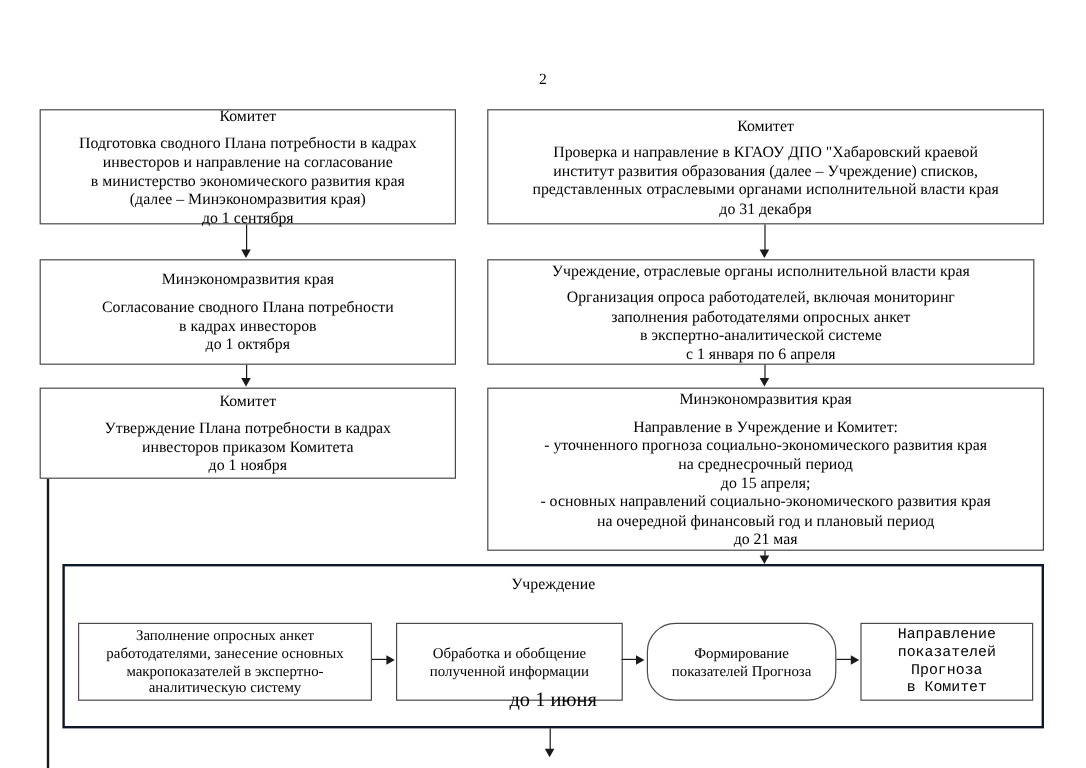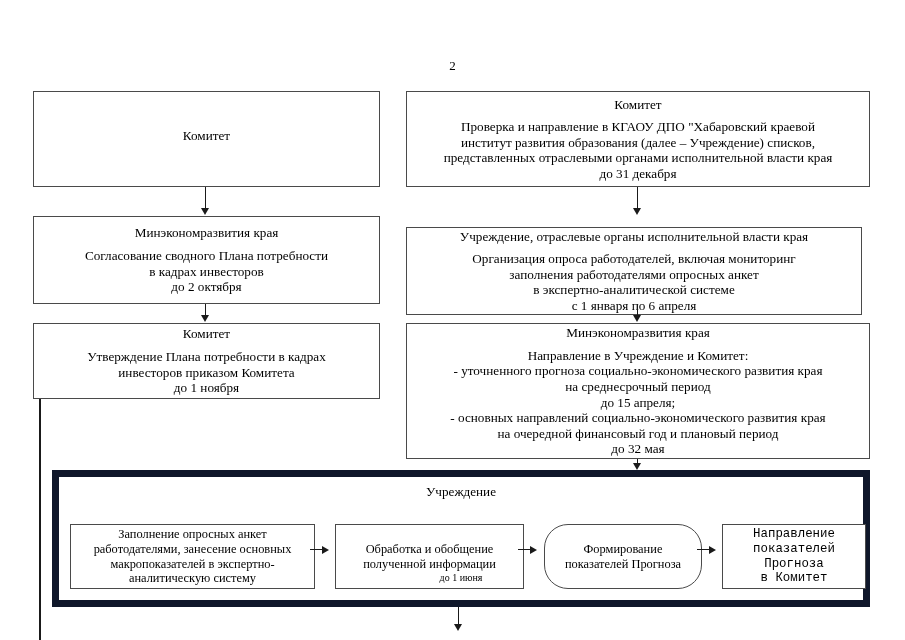--- a/index.html
+++ b/index.html
@@ -50,40 +50,40 @@
   }
   .node .body {
     display: block;
     white-space: pre-line;
   }
 
   
   .container-node {
     position: absolute;
     box-sizing: border-box;
-    border: 7px solid #0f172a;
+    border: 2px solid #0f172a;
     background: #ffffff;
   }
   .container-head {
     position: absolute;
     left: 0; top: 7px;
     width: 100%;
     text-align: center;
     font-size: 13.2px;
     line-height: 15.6px;
   }
   .container-head .title { display: block; margin-bottom: 7px; }
   .container-head .sub { display: block; }
   .container-foot {
     position: absolute;
     left: 0;
     bottom: 14px;
     width: 100%;
     text-align: center;
-    font-size: 10px;
+    font-size: 17px;
     line-height: 15.6px;
   }
   .inner-node {
     position: absolute;
     box-sizing: border-box;
     border: 1px solid #4a4a4a;
     background: #ffffff;
     text-align: center;
     font-size: 12.4px;
     line-height: 14.6px;
@@ -123,38 +123,43 @@
 </style>
 </head>
 <body>
 
 <div class="page">
 
   <div class="page-number">2</div>
 
   <div class="node" style="left:33px; top:91px; width:347px; height:96px;">
     <span class="title">Комитет</span>
+    <span class="body">Подготовка сводного Плана потребности в кадрах
+инвесторов и направление на согласование
+в министерство экономического развития края
+(далее – Минэкономразвития края)
+до 1 сентября</span>
   </div>
 
   <div class="node" style="left:406px; top:91px; width:464px; height:96px;">
     <span class="title">Комитет</span>
     <span class="body">Проверка и направление в КГАОУ ДПО "Хабаровский краевой
 институт развития образования (далее – Учреждение) списков,
 представленных отраслевыми органами исполнительной власти края
 до 31 декабря</span>
   </div>
 
   <div class="node" style="left:33px; top:216px; width:347px; height:88px;">
     <span class="title">Минэкономразвития края</span>
     <span class="body">Согласование сводного Плана потребности
 в кадрах инвесторов
-до 2 октября</span>
-  </div>
-
-  <div class="node" style="left:406px; top:227px; width:456px; height:88px;">
+до 1 октября</span>
+  </div>
+
+  <div class="node" style="left:406px; top:216px; width:456px; height:88px;">
     <span class="title">Учреждение, отраслевые органы исполнительной власти края</span>
     <span class="body">Организация опроса работодателей, включая мониторинг
 заполнения работодателями опросных анкет
 в экспертно-аналитической системе
 с 1 января по 6 апреля</span>
   </div>
 
   <div class="node" style="left:33px; top:323px; width:347px; height:76px;">
     <span class="title">Комитет</span>
     <span class="body">Утверждение Плана потребности в кадрах
@@ -163,21 +168,21 @@
   </div>
 
   <div class="node" style="left:406px; top:323px; width:464px; height:136px;">
     <span class="title">Минэкономразвития края</span>
     <span class="body">Направление в Учреждение и Комитет:
 - уточненного прогноза социально-экономического развития края
 на среднесрочный период
 до 15 апреля;
 - основных направлений социально-экономического развития края
 на очередной финансовый год и плановый период
-до 32 мая</span>
+до 21 мая</span>
   </div>
 
   <div class="container-node" style="left:52px; top:470px; width:818px; height:137px;">
     <div class="container-head">
       <span class="title">Учреждение</span>
     </div>
 
     <div class="inner-node" style="left:11px; top:47px; width:245px; height:65px;">Заполнение опросных анкет
 работодателями, занесение основных
 макропоказателей в экспертно-

